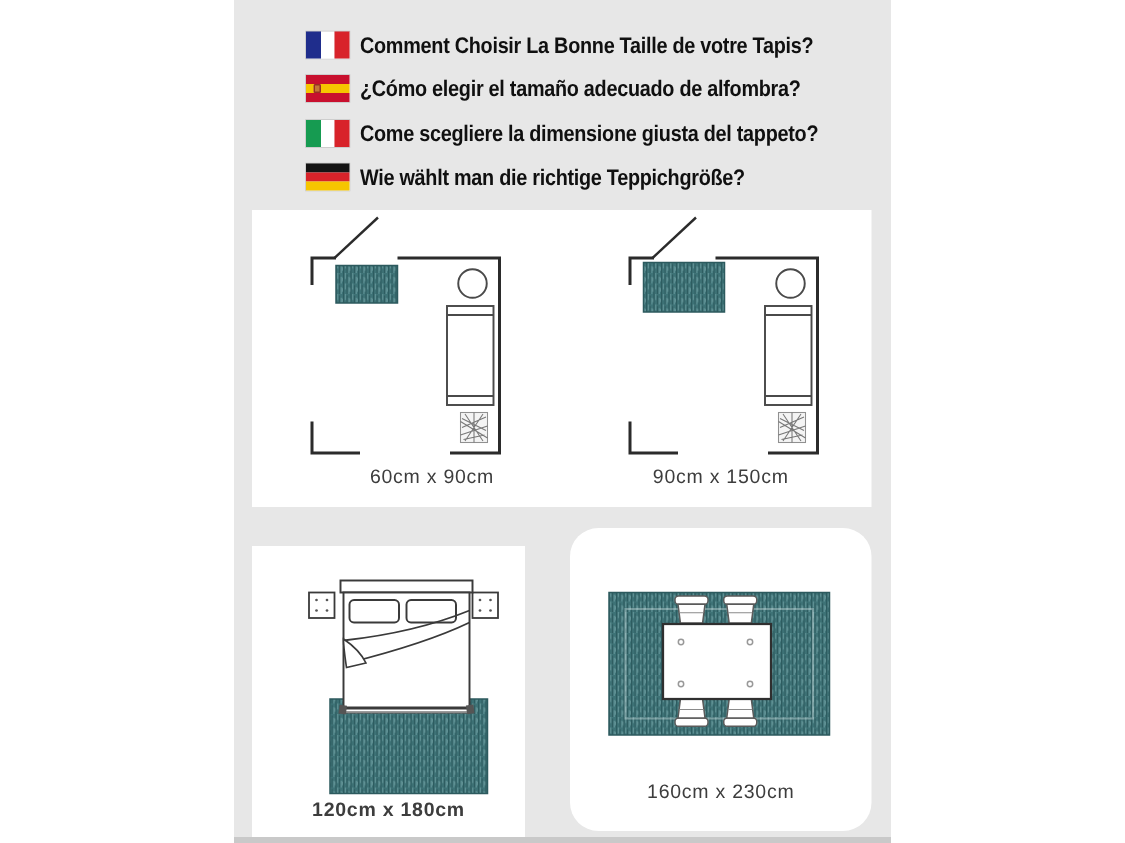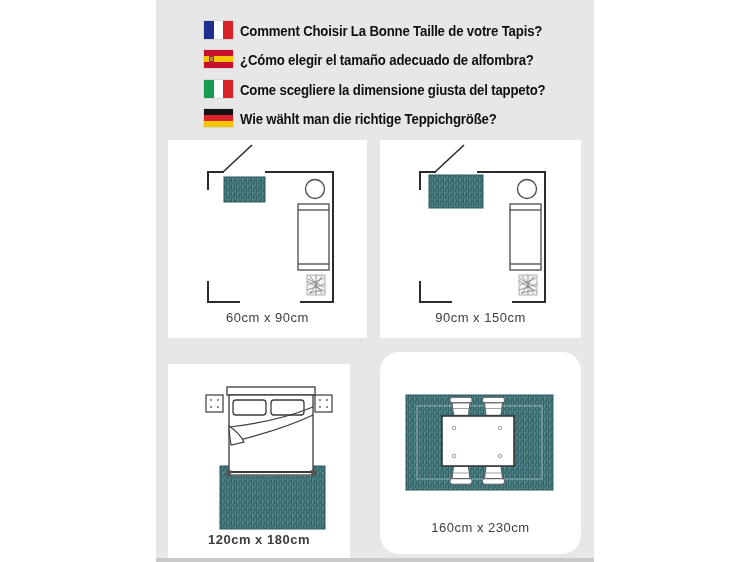--- a/index.html
+++ b/index.html
@@ -18,21 +18,21 @@
   .es-r{background:var(--flag-spain-red);flex:0 0 4.5px;} .es-y{background:var(--flag-yellow);}
   .es-arms{position:absolute;left:5px;top:6px;width:5px;height:6px;border-radius:1px;
            background:#c57a38;box-shadow:inset 0 0 0 1px rgba(140,30,30,.8);}
   .it-g{background:var(--flag-italy-green);}
   .de-k{background:var(--flag-germany-black);} .de-r{background:var(--flag-red);} .de-y{background:var(--flag-yellow);}
   .htext{margin-left:7px;font-size:15px;font-weight:700;letter-spacing:-.2px;white-space:nowrap;
          color:var(--text-header,#101010);transform:scaleX(.88);transform-origin:left center;}
 
   
   .panel{position:absolute;background:var(--panel-bg,#fff);}
-  .p1{left:12px;top:140px;width:199px;height:198px;}
+  .p1{left:12px;top:140px;width:199px;height:198px;padding-left:41px;}
   .p2{left:224px;top:140px;width:201px;height:198px;}
   .p3{left:12px;top:364px;width:182px;height:202px;font-weight:bold;}
   .p4{left:224px;top:352px;width:201px;height:202px;border-radius:19px;}
   .scene{position:absolute;left:0;top:0;}
   .size-label{position:absolute;left:0;right:0;text-align:center;font-size:13px;letter-spacing:.5px;
               color:var(--text-label,#3d3d3d);}
   .p1 .size-label,.p2 .size-label{top:170px;}
   .p3 .size-label,.p4 .size-label{top:168px;}
 
   

